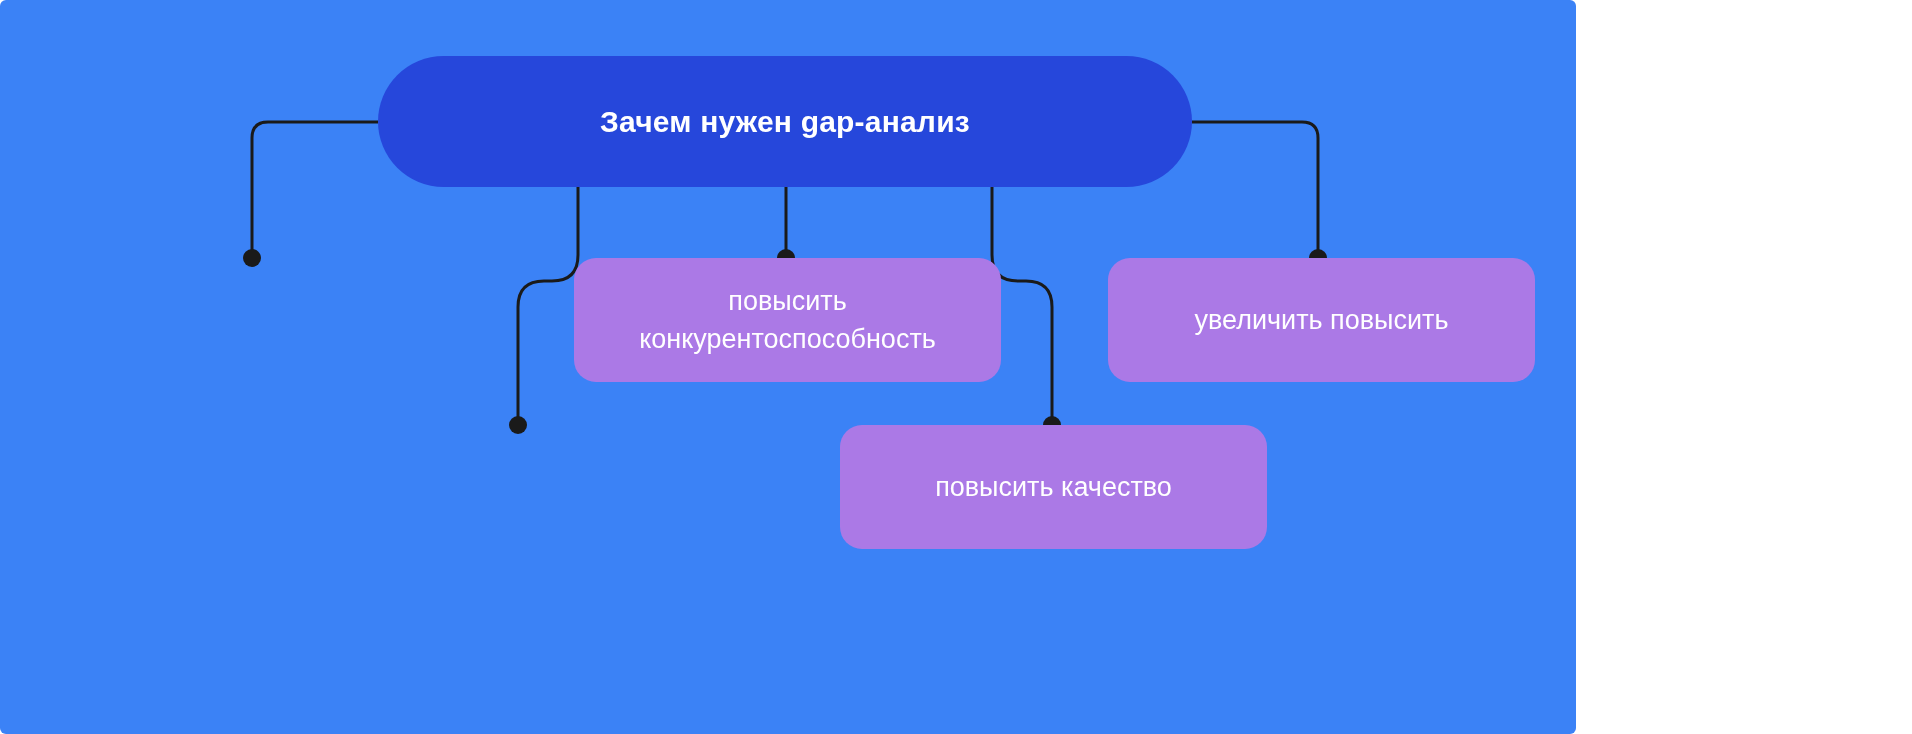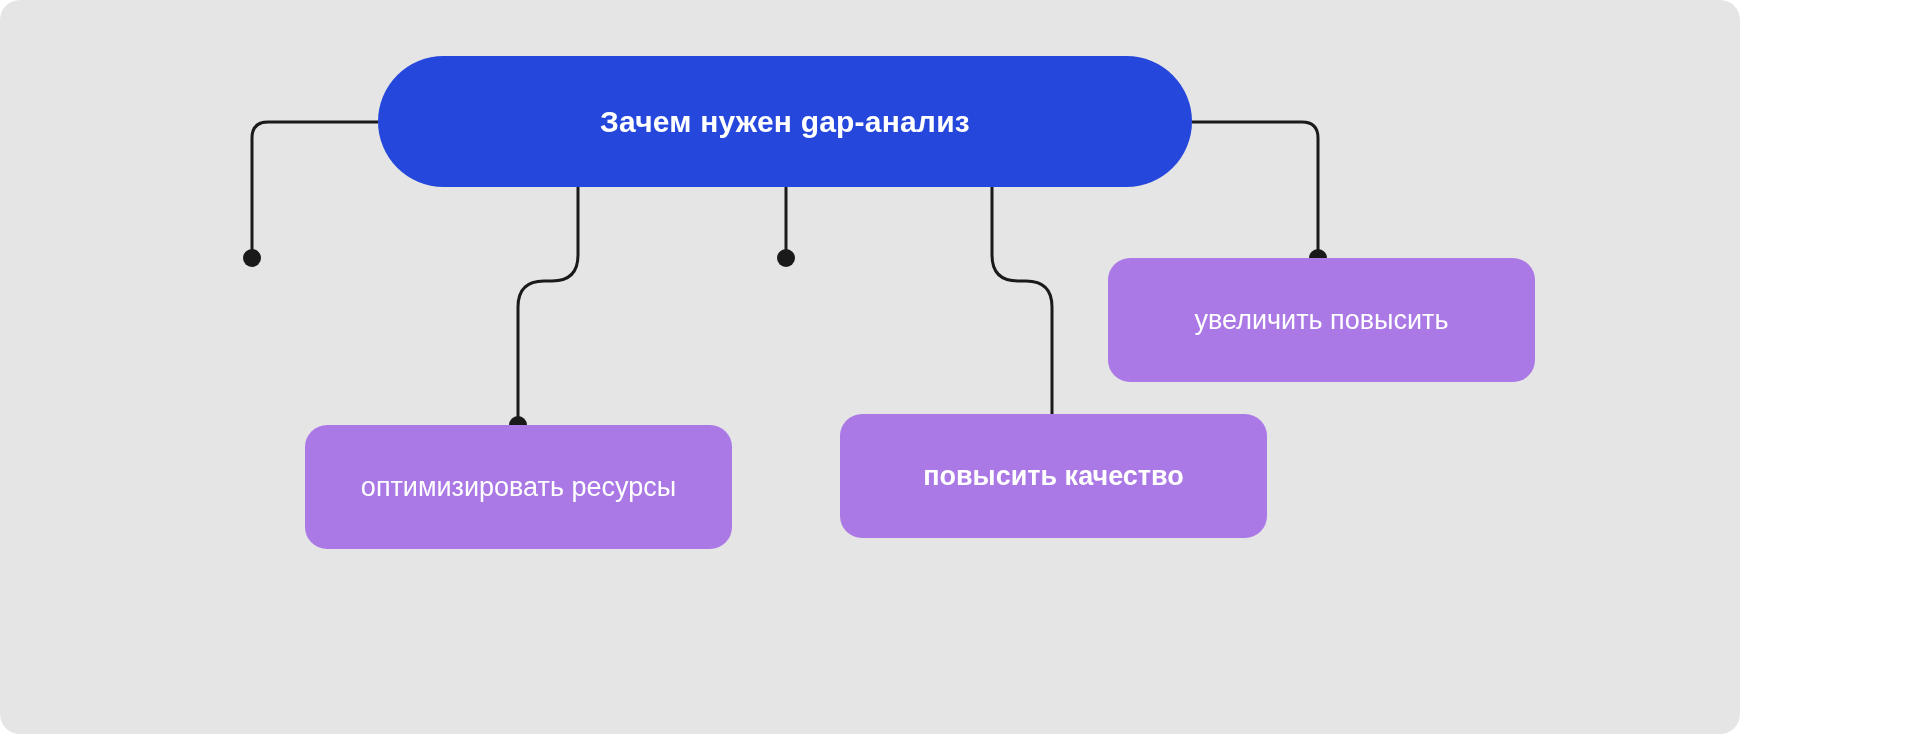--- a/index.html
+++ b/index.html
@@ -10,24 +10,24 @@
   #canvas {
     position: relative;
     width: 1912px;
     height: 734px;
     overflow: hidden;
     font-family: "Liberation Sans", sans-serif;
   }
   #board {
     position: absolute;
     left: 0; top: 0;
-    width: 1740px;
+    width: 1576px;
     height: 734px;
-    background: #e5e5e5;
-    border-radius: 20px;
+    background: #3b82f6;
+    border-radius: 6px;
     overflow: hidden;
   }
   #connector-layer {
     position: absolute;
     left: 0; top: 0;
     width: 1912px;
     height: 734px;
     pointer-events: none;
   }
   .node {
@@ -81,26 +81,26 @@
 
       <path d="M 1192 122 L 1302 122 Q 1318 122 1318 138 L 1318 258" fill="none" stroke="#1a1a1a" stroke-width="3"></path>
       <circle cx="1318" cy="258" r="9" fill="#1a1a1a"></circle>
     </svg>
 
     <div class="node node-root" style="left:378px; top:56px; width:814px; height:131px;">
       <span class="node-label">Зачем нужен gap-анализ</span>
     </div>
 
 
-    <div class="node node-child" style="left:305px; top:425px; width:427px; height:124px;">
-      <span class="node-label">оптимизировать ресурсы</span>
+
+    <div class="node node-child" style="left:574px; top:258px; width:427px; height:124px;">
+      <span class="node-label">повысить конкурентоспособность</span>
     </div>
 
-
-    <div class="node node-child" style="left:840px; top:414px; width:427px; height:124px;font-weight:bold;">
+    <div class="node node-child" style="left:840px; top:425px; width:427px; height:124px;">
       <span class="node-label">повысить качество</span>
     </div>
 
     <div class="node node-child" style="left:1108px; top:258px; width:427px; height:124px;">
       <span class="node-label">увеличить повысить</span>
     </div>
 
   </div>
 </div>
 

